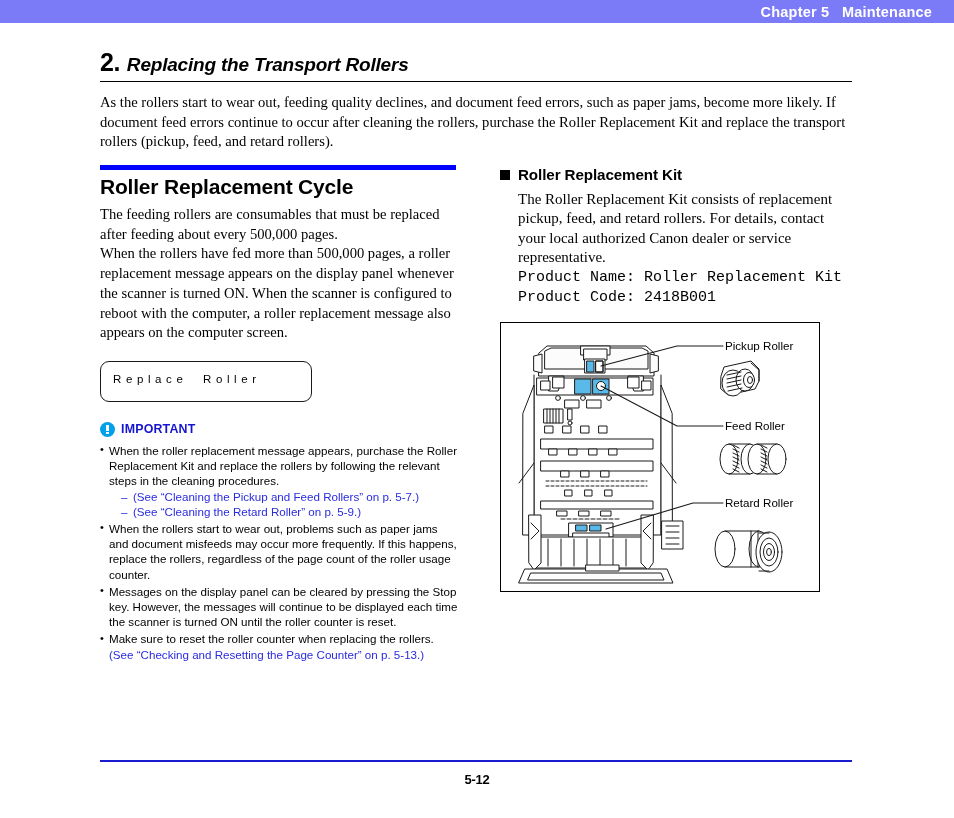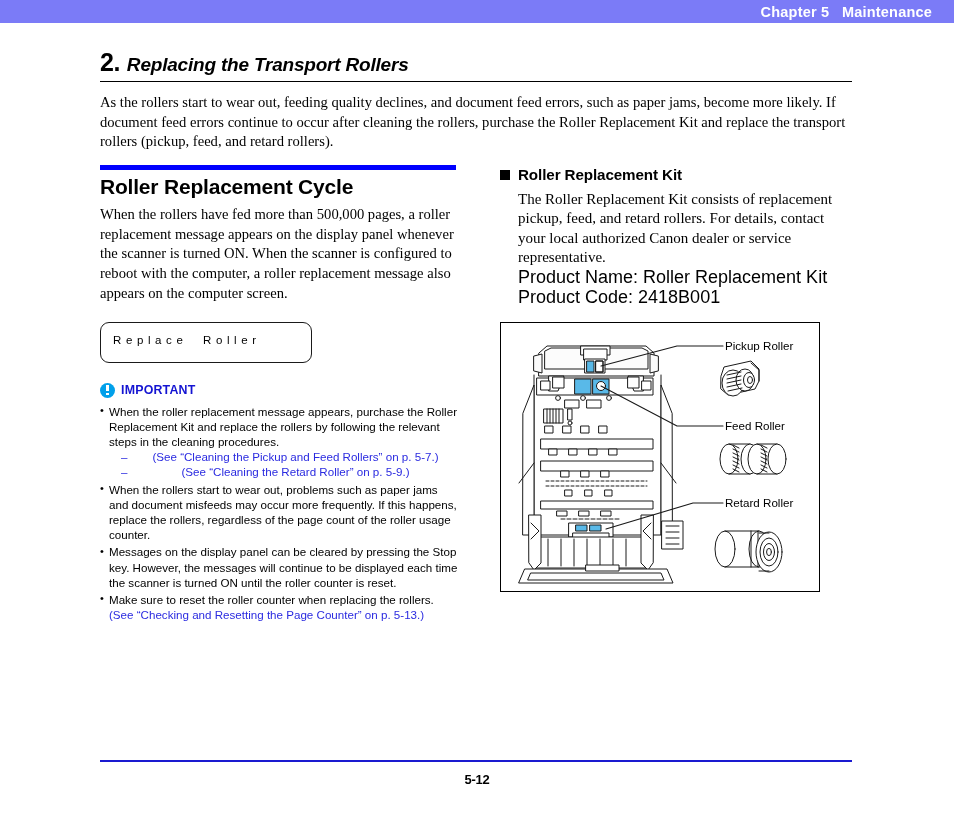--- a/index.html
+++ b/index.html
@@ -185,21 +185,20 @@
   .note-list > li::before {
     content: "\2022";
     position: absolute;
     left: 0; top: -0.5px;
     font-size: 11px;
   }
   .sub-list {
     list-style: none;
     margin: 0;
     padding: 0 0 0 12px;
-    text-align: center;
   }
   .sub-list > li {
     position: relative;
     padding-left: 12px;
     color: #2a2ae0;
   }
   .sub-list > li::before {
     content: "\2013";
     position: absolute;
     left: 0; top: 0;
@@ -225,22 +224,22 @@
     font-size: 15.2px;
     letter-spacing: -0.1px;
   }
   .kit-indent { padding-left: 18px; }
   .kit-para {
     font-size: 15px;
     line-height: 19.3px;
     margin: 0;
   }
   .kit-prod {
-    font-family: Liberation Sans, sans-serif;
-    font-size: 18px;
+    font-family: Liberation Mono, monospace;
+    font-size: 15px;
     line-height: 17.5px;
     margin: 2px 0 0 0;
   }
 
   
   .figure-box {
     margin-top: 16px;
     width: 320px;
     height: 270px;
     border: 1.5px solid #000;
@@ -285,20 +284,21 @@
 </div>
 
 <div class="intro">As the rollers start to wear out, feeding quality declines, and document feed errors, such as paper jams, become more likely. If document feed errors continue to occur after cleaning the rollers, purchase the Roller Replacement Kit and replace the transport rollers (pickup, feed, and retard rollers).</div>
 
 <div class="col-left">
 
   <div class="blue-rule"></div>
   <h2 class="h-cycle">Roller Replacement Cycle</h2>
 
   <div class="body-serif">
+    <p>The feeding rollers are consumables that must be replaced after feeding about every 500,000 pages.</p>
     <p>When the rollers have fed more than 500,000 pages, a roller replacement message appears on the display panel whenever the scanner is turned ON. When the scanner is configured to reboot with the computer, a roller replacement message also appears on the computer screen.</p>
   </div>
 
   <div class="lcd-box">
     <span class="lcd-text">Replace  Roller</span>
   </div>
 
   <div class="important-head">
     <span class="important-icon"></span>
     <span class="important-label">IMPORTANT</span>

